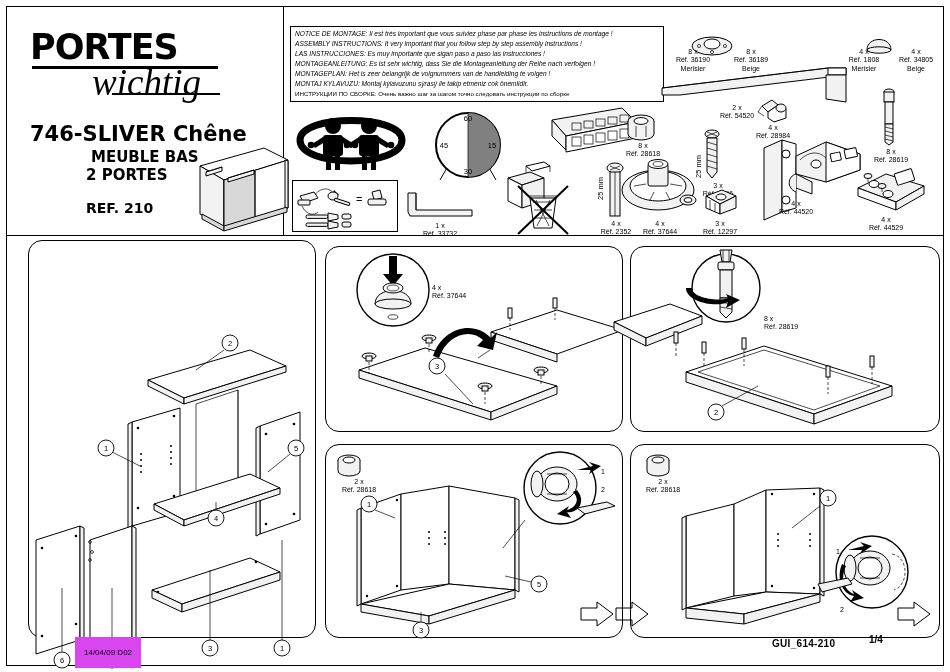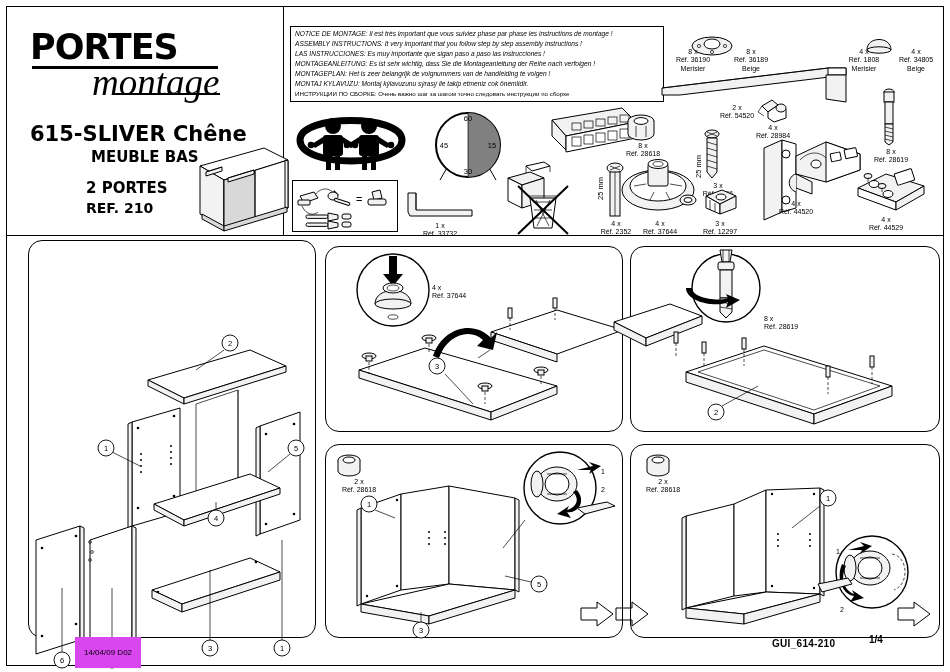--- a/index.html
+++ b/index.html
@@ -21,21 +21,21 @@
           font-weight:bold;font-size:35px;letter-spacing:-1px;}
   .logo-ul{position:absolute;left:32px;top:66px;width:186px;height:3px;background:#000;}
   .logo-office{position:absolute;left:92px;top:61px;font-family:"Liberation Serif",serif;
           font-style:italic;font-size:37px;}
   .logo-ul2{position:absolute;left:112px;top:93px;width:108px;height:2px;background:#000;}
 
   .ttl{position:absolute;font-family:"DejaVu Sans",sans-serif;font-weight:bold;}
   #title-noyer{left:30px;top:96px;font-size:21px;}
   #title-chene{left:30px;top:122px;font-size:21px;}
   #subtitle-1{left:44px;top:148px;font-size:15px;margin-left:47px;}
-  #subtitle-2{left:86px;top:166px;font-size:15px;margin-top:13px;}
+  #subtitle-2{left:86px;top:166px;font-size:15px;}
   #ref-code{left:86px;top:200px;font-size:14px;}
 
   
   #notice-box{left:290px;top:26px;width:374px;height:76px;border:1px solid #000;background:#fff;}
   .notice-line{position:absolute;left:4px;font-family:"Liberation Sans",sans-serif;font-size:6.6px;
                white-space:nowrap;font-style:italic;}
 
   
   .plabel{position:absolute;font-size:7px;text-align:center;line-height:8.4px;white-space:pre;}
   .dim-v{position:absolute;font-size:7.5px;transform:rotate(-90deg);transform-origin:left top;white-space:nowrap;}
@@ -65,24 +65,24 @@
 <body>
 
 <div class="page">
 
   <div class="box" id="outer-frame"></div>
   <div id="header-rule"></div>
   <div id="header-vrule"></div>
 
   <div class="logo-g">PORTES</div>
   <div class="logo-ul"></div>
-  <div class="logo-office">montage</div>
+  <div class="logo-office">wichtig</div>
   <div class="logo-ul2"></div>
 
-  <div class="ttl" id="title-chene">615-SLIVER Chêne</div>
+  <div class="ttl" id="title-chene">746-SLIVER Chêne</div>
   <div class="ttl" id="subtitle-1">MEUBLE BAS</div>
   <div class="ttl" id="subtitle-2">2 PORTES</div>
   <div class="ttl" id="ref-code">REF. 210</div>
 
   <svg style="position:absolute;left:188px;top:138px;" width="104" height="96">
     <polygon class="face" points="12,28 76,10 100,22 36,42"></polygon>
     <polygon class="facel" points="12,28 36,42 36,90 12,76"></polygon>
     <polygon class="face" points="36,42 100,22 100,70 36,90"></polygon>
     <polygon class="faced" points="36,42 67,33 67,81 36,90"></polygon>
     <line class="thin" x1="67" y1="33" x2="67" y2="81"></line>

